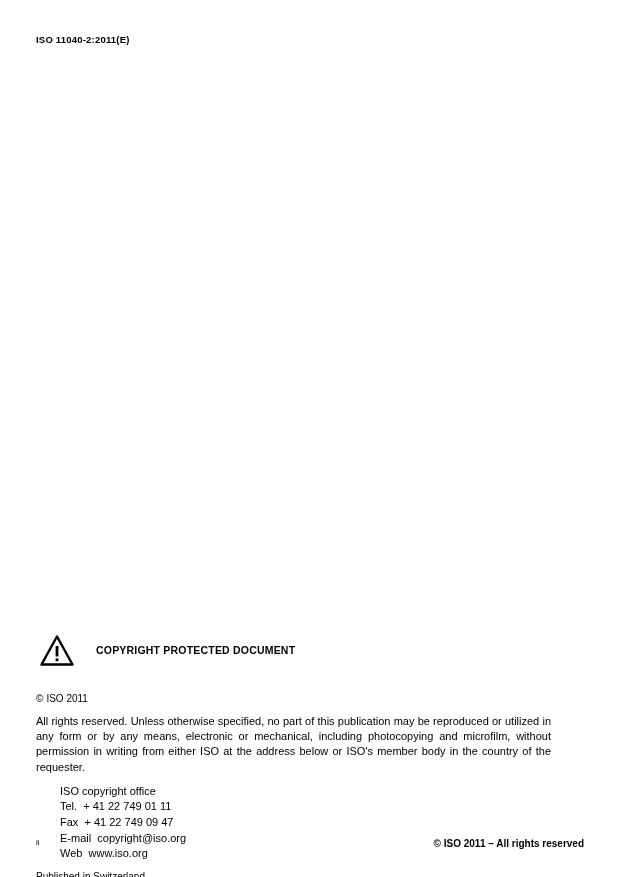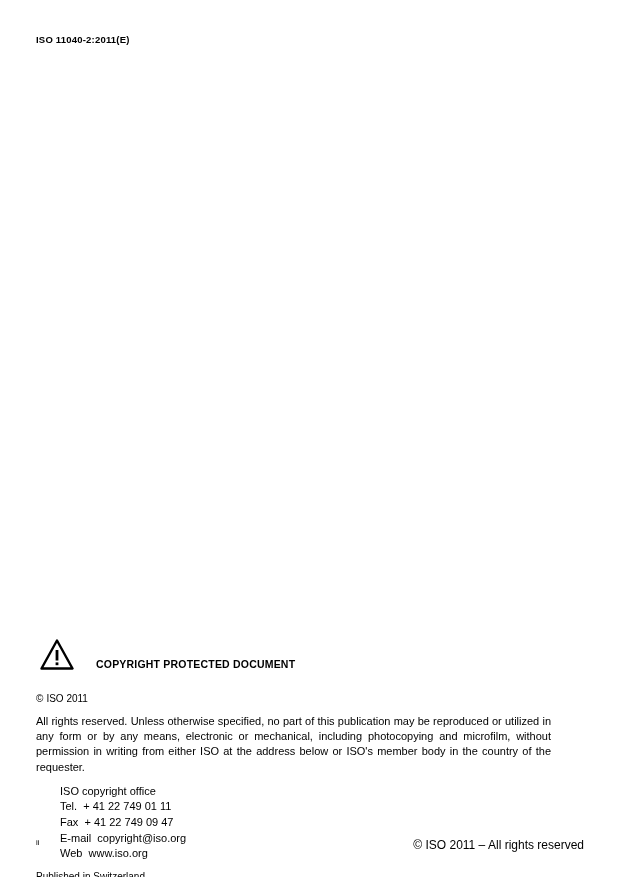--- a/index.html
+++ b/index.html
@@ -28,21 +28,21 @@
     letter-spacing: 0.2px;
   }
   .copyright-block {
     position: absolute;
     left: 36px;
     top: 630px;
     width: 548px;
   }
   .cp-banner {
     display: flex;
-    align-items: flex-end;
+    align-items: center;
     height: 40px;
   }
   .warn-icon {
     width: 34px;
     height: 31px;
     flex: 0 0 auto;
     margin-left: 4px;
   }
   .cp-banner-label {
     margin-left: 22px;
@@ -81,21 +81,22 @@
     position: absolute;
     left: 36px;
     right: 36px;
     top: 838px;
     display: flex;
     justify-content: space-between;
     align-items: flex-start;
     font-size: 7.8px;
   }
   .footer-right {
-    font-size: 12px;
+    font-size: 10px;
+    font-weight: bold;
   }
 </style>
 </head>
 <body>
 
 <div class="page">
 
   <div class="header-title">ISO 11040-2:2011(E)</div>
 
   <div class="copyright-block">

